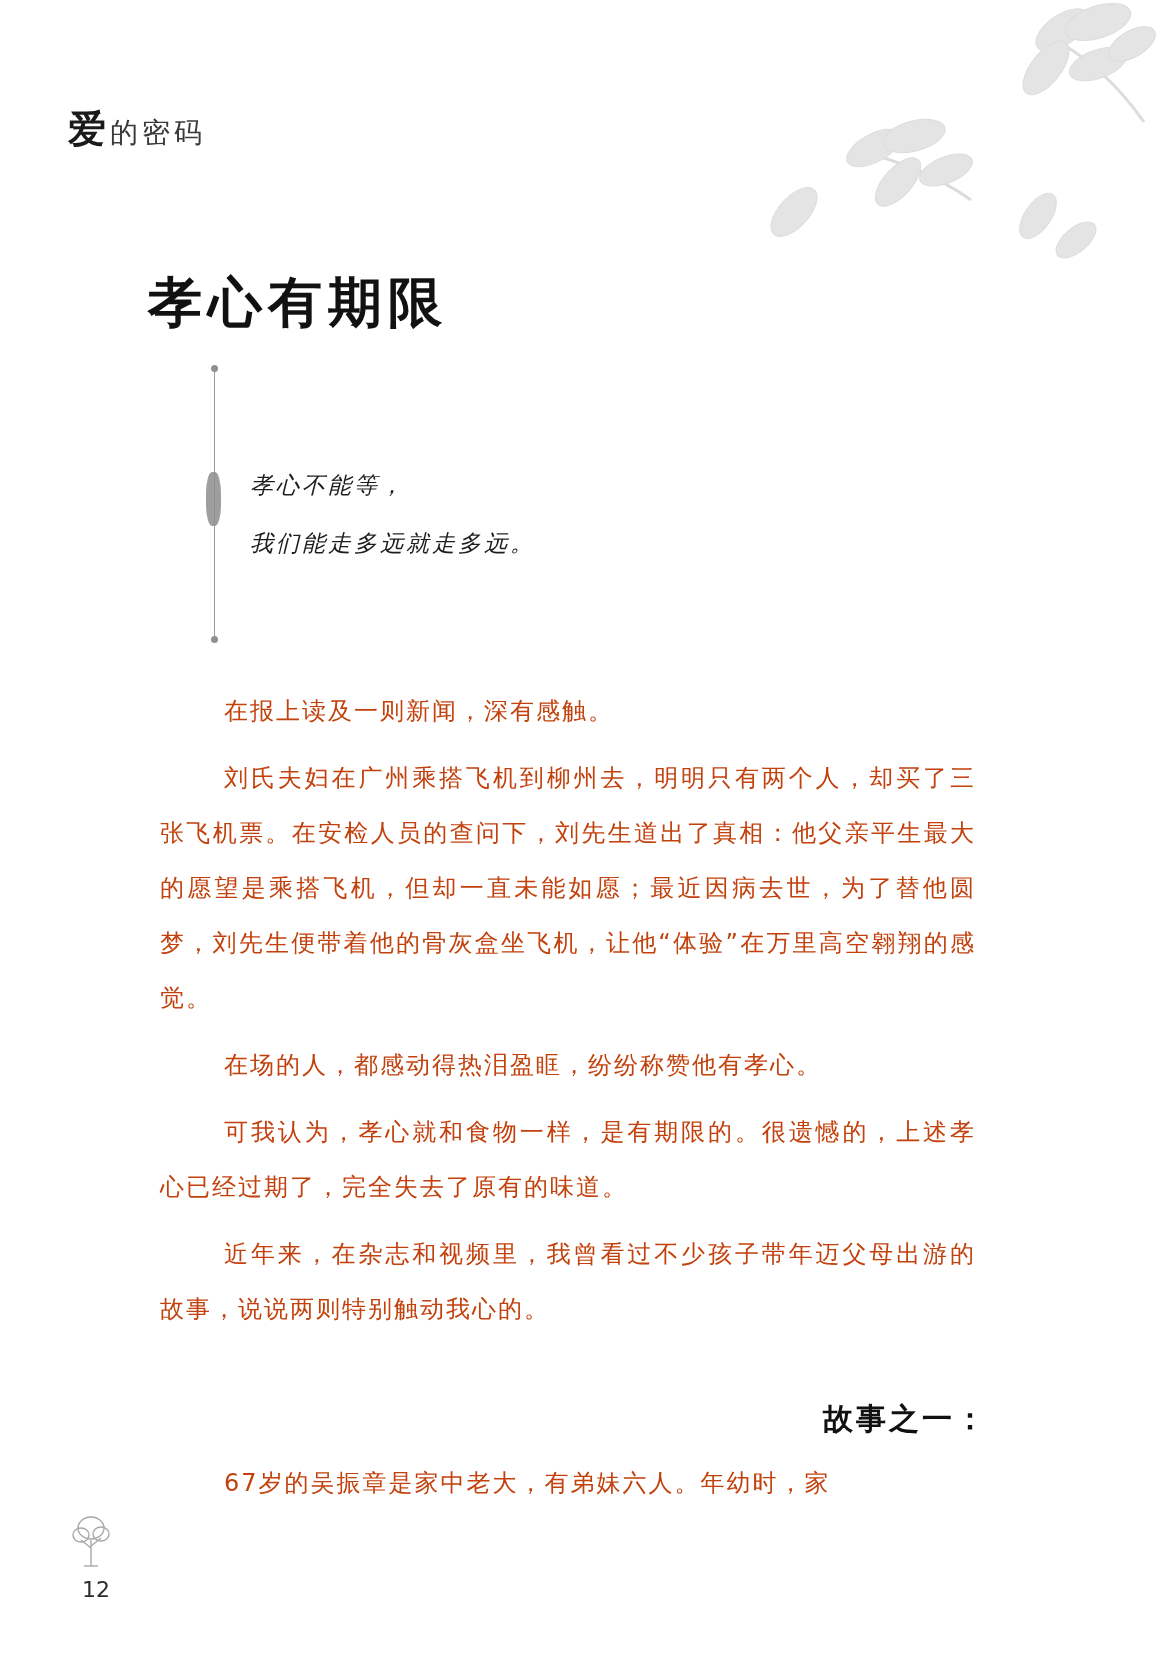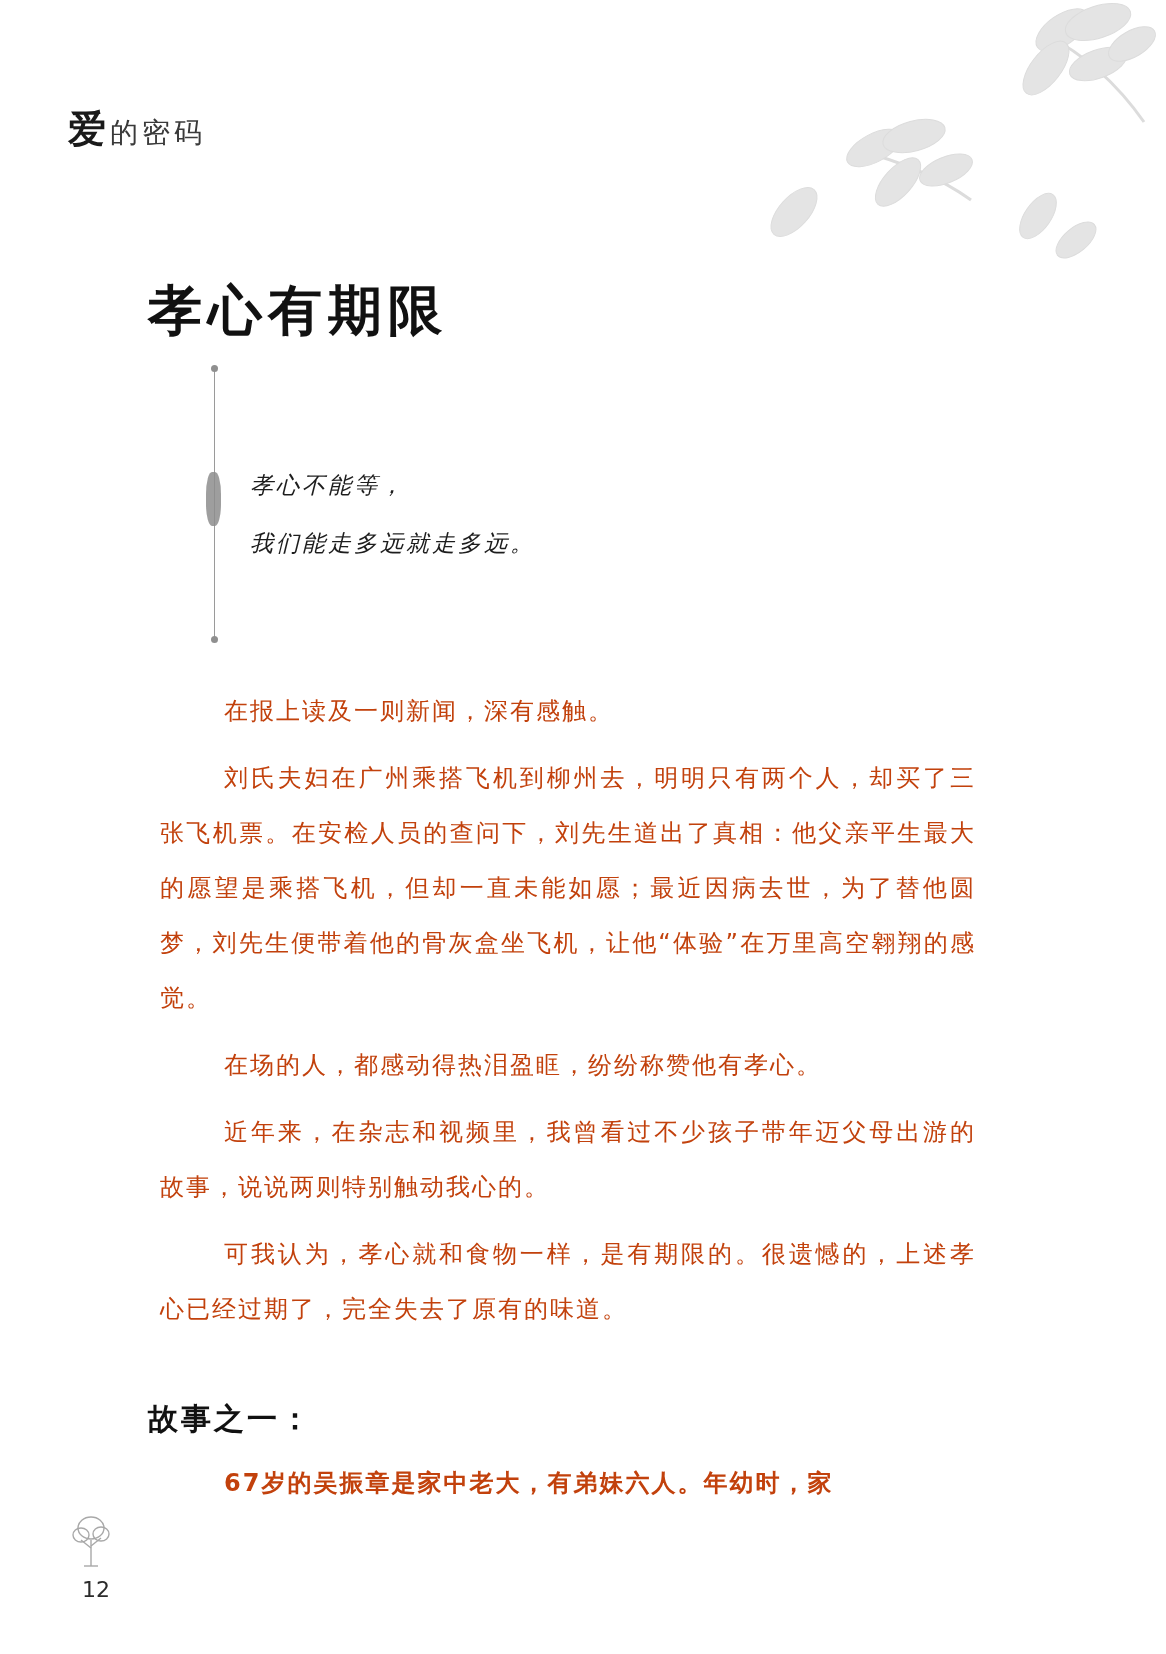--- a/index.html
+++ b/index.html
@@ -47,21 +47,21 @@
     color: #3a3a3a;
     margin-left: 2px;
     letter-spacing: 4px;
     text-align: center;
   }
 
   
   .article-title {
     position: absolute;
     left: 148px;
-    top: 239px;
+    top: 231px;
     font-family: "DejaVu Serif", serif;
     font-weight: bold;
     font-size: 54px;
     letter-spacing: 6px;
     color: #111111;
   }
 
   
   .epigraph {
     position: absolute;
@@ -127,22 +127,23 @@
     color: #c2410c;
     margin: 12px;
   }
   .subhead {
     font-family: "DejaVu Sans", sans-serif;
     font-weight: bold;
     font-size: 30px;
     letter-spacing: 3px;
     color: #111111;
     margin: 62px 0 16px 0;
-  }
-  .para.after-head { margin-top: 4px; font-weight: bold; }
+    text-align: right;
+  }
+  .para.after-head { margin-top: 4px; }
 
   
   .footer-ornament {
     position: absolute;
     left: 68px;
     bottom: 86px;
     width: 46px;
     height: 56px;
     opacity: .6;
   }
@@ -199,22 +200,22 @@
   <div class="epi-text">
     <div>孝心不能等，</div>
     <div>我们能走多远就走多远。</div>
   </div>
 </div>
 
 <div class="body-text">
   <p class="para">在报上读及一则新闻，深有感触。</p>
   <p class="para">刘氏夫妇在广州乘搭飞机到柳州去，明明只有两个人，却买了三张飞机票。在安检人员的查问下，刘先生道出了真相：他父亲平生最大的愿望是乘搭飞机，但却一直未能如愿；最近因病去世，为了替他圆梦，刘先生便带着他的骨灰盒坐飞机，让他“体验”在万里高空翱翔的感觉。</p>
   <p class="para">在场的人，都感动得热泪盈眶，纷纷称赞他有孝心。</p>
+  <p class="para">可我认为，孝心就和食物一样，是有期限的。很遗憾的，上述孝心已经过期了，完全失去了原有的味道。</p>
   <p class="para">近年来，在杂志和视频里，我曾看过不少孩子带年迈父母出游的故事，说说两则特别触动我心的。</p>
-  <p class="para">可我认为，孝心就和食物一样，是有期限的。很遗憾的，上述孝心已经过期了，完全失去了原有的味道。</p>
   <p class="subhead">故事之一：</p>
   <p class="para after-head">67岁的吴振章是家中老大，有弟妹六人。年幼时，家</p>
 </div>
 
 <div class="footer-ornament">
   <svg width="46" height="56" viewBox="0 0 46 56" xmlns="http://www.w3.org/2000/svg">
     <g stroke="#6f6f6f" fill="none" stroke-width="1.4">
       <path d="M23 54 L23 28"></path>
       <path d="M23 36 L13 28"></path>
       <path d="M23 34 L33 26"></path>

